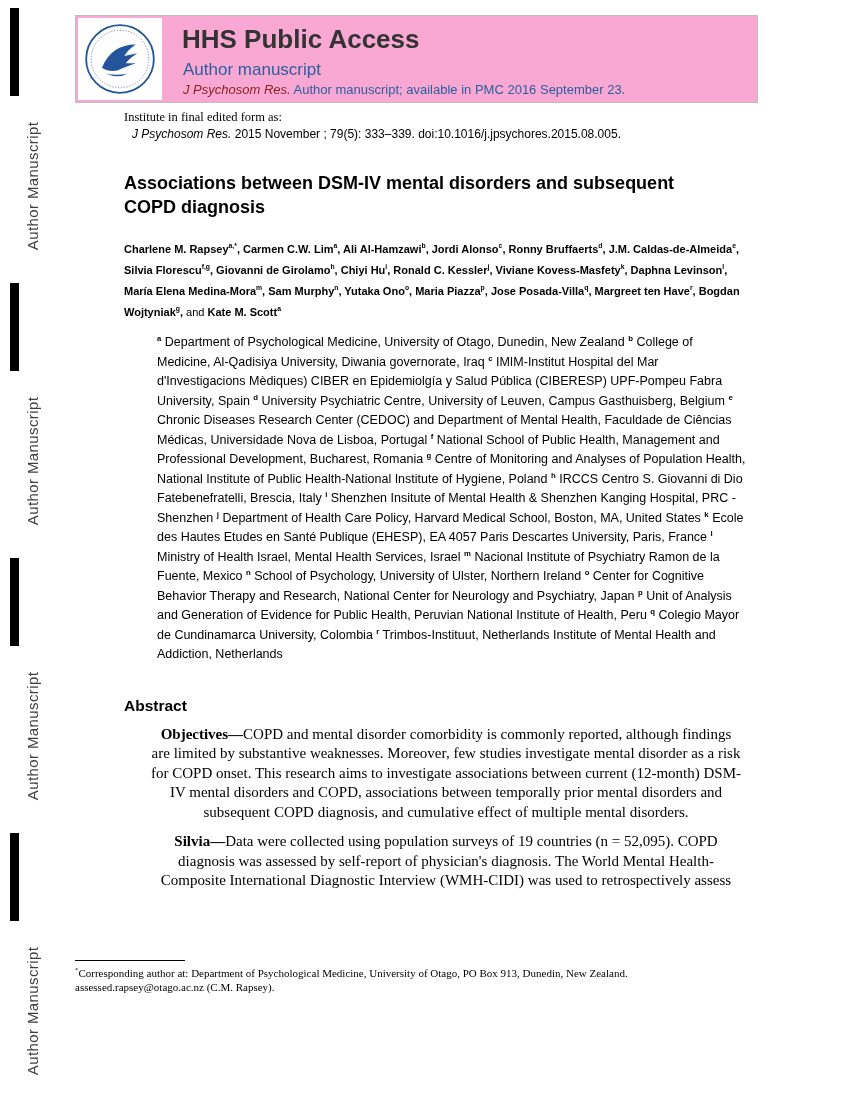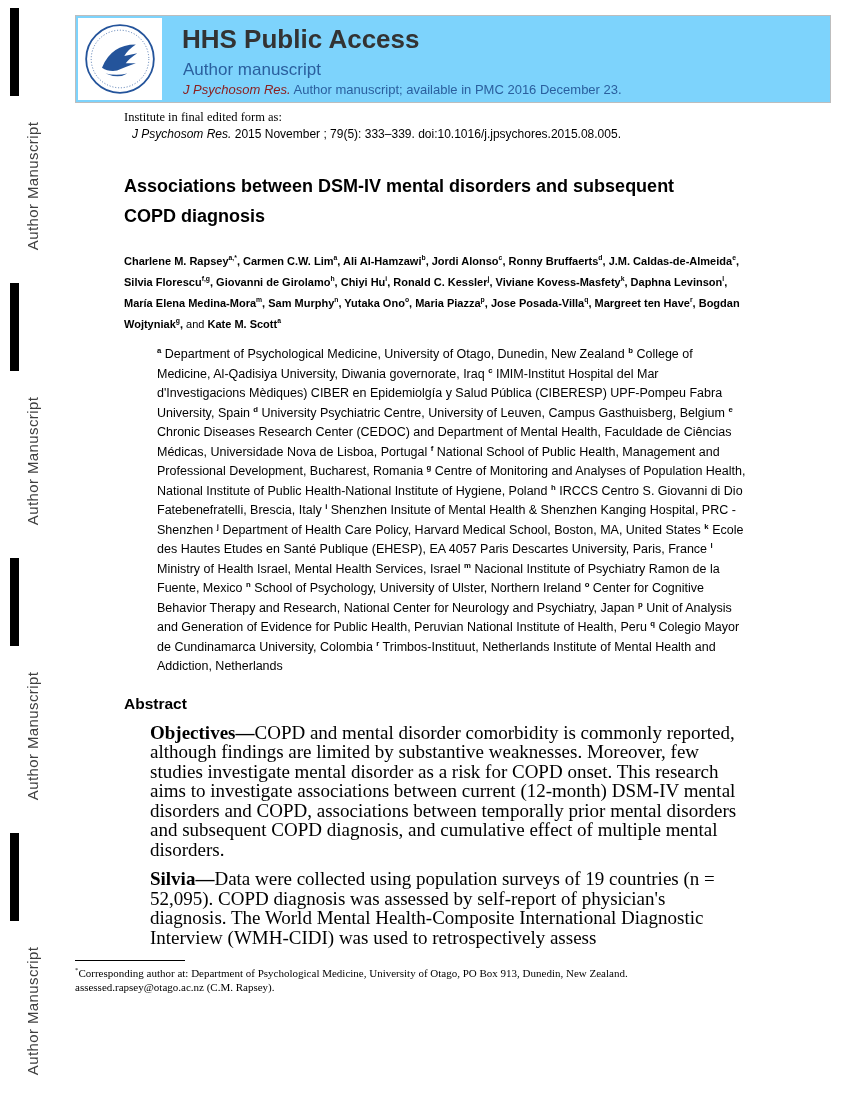--- a/index.html
+++ b/index.html
@@ -13,52 +13,52 @@
   .b0{top:8px} .b1{top:283px} .b2{top:558px} .b3{top:833px}
   .side-text {
     position:absolute; left:24px; width:172px;
     transform:rotate(-90deg); transform-origin:0 0;
     font-size:15px; color:#3f3f3f; letter-spacing:0.4px; text-align:center; white-space:nowrap;
   }
   .t0{top:272px} .t1{top:547px} .t2{top:822px} .t3{top:1097px}
 
   
   .header-box {
-    position:absolute; left:75px; top:15px; width:756px; height:88px;
-    background:#7dd3fc; border:1px solid #bdbdbd; box-sizing:border-box;
+    position:absolute; left:75px; top:15px; width:683px; height:88px;
+    background:#f9a8d4; border:1px solid #bdbdbd; box-sizing:border-box;
   }
   .logo-box {
     position:absolute; left:2px; top:2px; width:84px; height:82px; background:#ffffff;
     display:flex; align-items:center; justify-content:center;
   }
   .header-title { position:absolute; left:106px; top:8px; font-size:26px; font-weight:bold; color:#333333; }
   .header-sub   { position:absolute; left:107px; top:44px; font-size:17px; color:#2a5f9e; }
   .header-journal { position:absolute; left:107px; top:66px; font-size:13px; }
   .jname { font-style:italic; color:#8b2020; }
   .jrest { color:#2a5f9e; }
 
   
   .content { position:absolute; left:124px; top:110px; width:622px; }
   .pub-prefix { font-family:"Liberation Serif", serif; font-size:12.5px; }
   .pub-cite   { font-family:Liberation Sans, sans-serif; font-size:12px; margin:2px 0 0 8px; }
   .pub-cite .cite-journal { font-style:italic; color:#000; }
 
-  .article-title { margin-top:30px; width:600px; font-size:18px; font-weight:bold; line-height:30px; }
+  .article-title { margin-top:30px; width:600px; font-size:18px; font-weight:bold; line-height:24px; }
 
   .authors { margin-top:20px; font-size:11px; font-weight:bold; line-height:21px; }
   .authors .normal { font-weight:normal; }
   sup { vertical-align:super; line-height:0; font-size:62%; }
 
   .affiliations { margin-top:10px; font-size:12.5px; line-height:19.5px;margin-left:33px; }
   .affiliations sup { font-weight:bold; }
 
-  .abstract-heading { margin-top:18px; font-size:15.5px; font-weight:bold; }
+  .abstract-heading { margin-top:32px; font-size:15.5px; font-weight:bold; }
   .abstract-p {
     margin:10px 0 0 26px; width:592px;
-    font-family:"Liberation Serif", serif; font-size:19px; line-height:19.5px;
+    font-family:"Liberation Serif", serif; font-size:15px; line-height:19.5px;text-align:center;
   }
 
   
   .footnote {
     position:absolute; left:75px; top:960px; width:655px;
     font-family:"Liberation Serif", serif; font-size:11px; line-height:14px;
   }
   .footnote-rule { width:110px; border-top:1px solid #000; margin-bottom:5px; }
 </style>
 </head>
@@ -80,21 +80,21 @@
       <svg viewBox="0 0 100 100" width="72" height="72">
         <circle cx="50" cy="50" r="47" fill="#ffffff" stroke="#24549b" stroke-width="2.5"></circle>
         <circle cx="50" cy="50" r="40" fill="none" stroke="#24549b" stroke-width="1" stroke-dasharray="1.5 2.5"></circle>
         <path d="M25 62 Q38 30 72 30 Q60 38 56 46 L74 42 Q62 50 58 56 L72 56 Q55 62 46 66 Q34 68 25 62 Z" fill="#24549b"></path>
         <path d="M30 70 Q45 74 60 70 Q48 78 30 70 Z" fill="#24549b"></path>
       </svg>
     </div>
     <div class="header-title">HHS Public Access</div>
     <div class="header-sub">Author manuscript</div>
     <div class="header-journal">
-      <span class="jname">J Psychosom Res.</span><span class="jrest"> Author manuscript; available in PMC 2016 December 23.</span>
+      <span class="jname">J Psychosom Res.</span><span class="jrest"> Author manuscript; available in PMC 2016 September 23.</span>
     </div>
   </div>
 
   <div class="content">
     <div class="pub-prefix">Institute in final edited form as:</div>
     <div class="pub-cite">
       <span class="cite-journal">J Psychosom Res.</span><span> 2015 November ; 79(5): 333–339. doi:10.1016/j.jpsychores.2015.08.005.</span>
     </div>
 
     <div class="article-title">Associations between DSM-IV mental disorders and subsequent COPD diagnosis</div>

